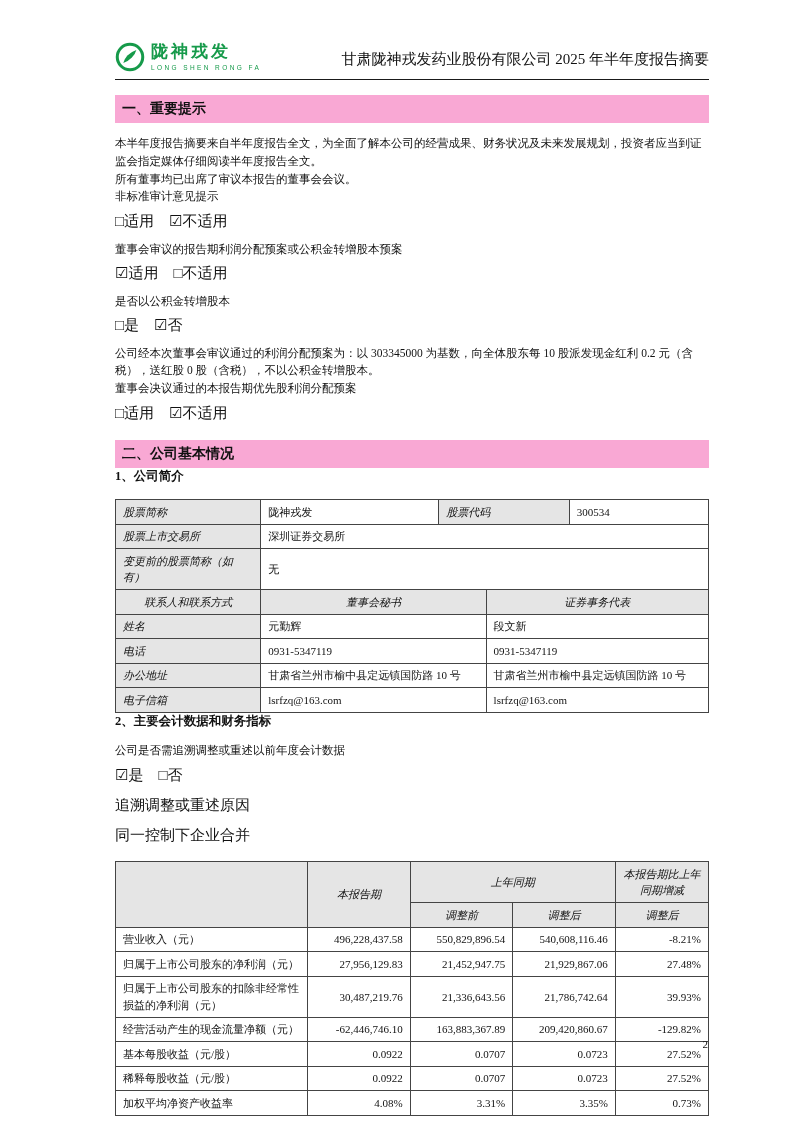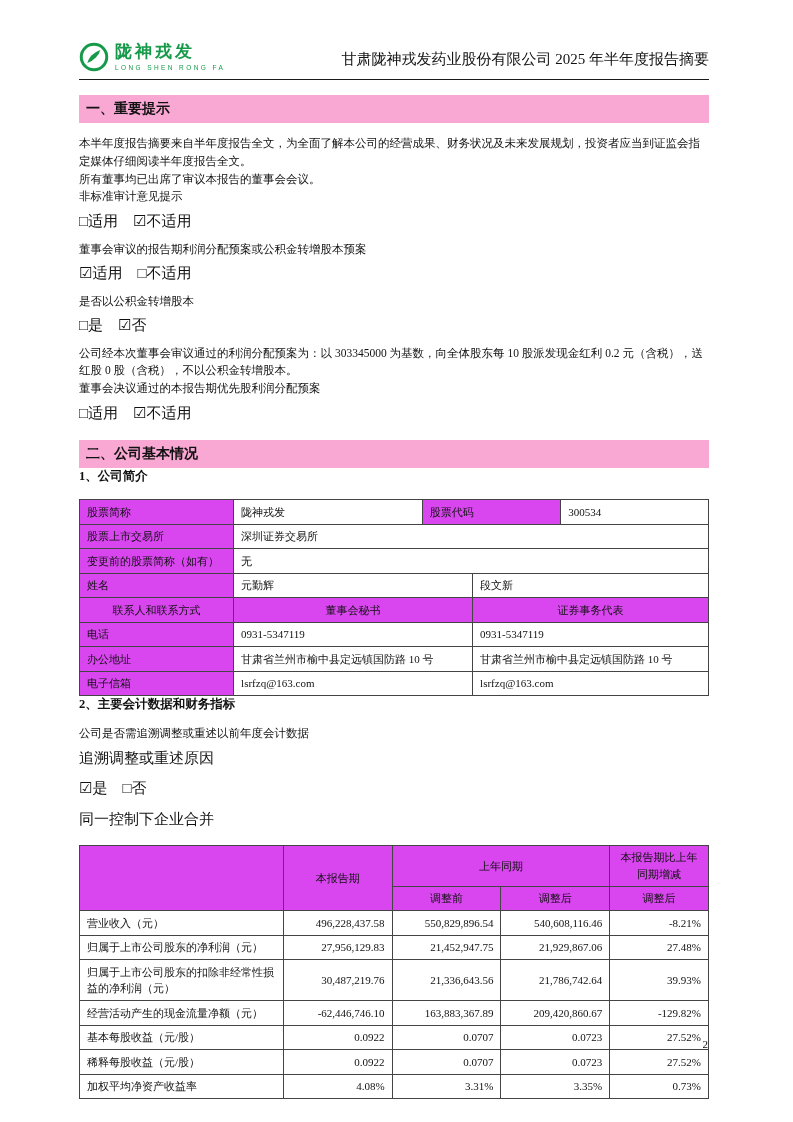--- a/index.html
+++ b/index.html
@@ -2,41 +2,41 @@
 <html><head>
 <meta charset="utf-8">
 <style>
   * { margin:0; padding:0; box-sizing:border-box; }
   html,body { background:#ffffff; }
   body {
     width:793px; height:1122px;
     font-family:"Liberation Serif","DejaVu Serif",serif;
     color:#111111;
   }
-  .page { width:787px; height:1122px; padding:42px 78px 0 79px; position:relative; overflow:hidden; background:#ffffff; }
+  .page { width:787px; height:1122px; padding:42px 78px 0 115px; position:relative; overflow:hidden; background:#ffffff; }
 
   
   .doc-header { display:flex; justify-content:space-between; align-items:flex-end; padding-bottom:7px; border-bottom:1.5px solid #1a1a1a; }
   .logo { display:flex; align-items:center; gap:6px; }
   .logo-icon { width:30px; height:30px; flex:0 0 auto; }
   .logo-cn { color:#169a4a; font-size:17px; font-weight:bold; letter-spacing:3px; line-height:1.1; font-family:"Liberation Sans","DejaVu Sans",sans-serif; }
   .logo-en { color:#169a4a; font-size:6.5px; letter-spacing:2.4px; margin-top:2px; font-family:"Liberation Sans","DejaVu Sans",sans-serif; }
   .doc-title { font-size:15px; padding-bottom:3px; }
 
   
   .section-bar { background:#f9a8d4; font-weight:bold; font-size:14px; padding:5px 7px; margin-top:15px; }
   .body-block { margin-top:12px; }
   .para { font-size:11.5px; line-height:1.55; }
   .check { font-size:15px; line-height:1.55; margin:4px 0 7px; }
   .sub-title { font-size:12.5px; font-weight:bold; }
 
   
   table { width:100%; border-collapse:collapse; table-layout:fixed; font-size:11px; margin-top:14px; }
   td { border:1px solid #444; padding:3.5px 7px; line-height:1.5; vertical-align:middle; text-align:left; }
-  .gray { background:#d946ef; }
+  .gray { background:#e5e5e5;font-style:italic; }
   .center { text-align:center; }
   .right { text-align:right;margin-top:44px; }
 
   .page-num { position:absolute; right:79px; top:1038px; font-size:11px; }
 </style>
 </head>
 <body>
 
 <div class="page">
 
@@ -90,30 +90,30 @@
     </tr>
     <tr>
       <td class="gray">股票上市交易所</td>
       <td colspan="4">深圳证券交易所</td>
     </tr>
     <tr>
       <td class="gray">变更前的股票简称（如有）</td>
       <td colspan="4">无</td>
     </tr>
     <tr>
+      <td class="gray center">联系人和联系方式</td>
+      <td class="gray center" colspan="2">董事会秘书</td>
+      <td class="gray center" colspan="2">证券事务代表</td>
+    </tr>
+    <tr>
       <td class="gray">姓名</td>
       <td colspan="2">元勤辉</td>
       <td colspan="2">段文新</td>
     </tr>
     <tr>
-      <td class="gray center">联系人和联系方式</td>
-      <td class="gray center" colspan="2">董事会秘书</td>
-      <td class="gray center" colspan="2">证券事务代表</td>
-    </tr>
-    <tr>
       <td class="gray">电话</td>
       <td colspan="2">0931-5347119</td>
       <td colspan="2">0931-5347119</td>
     </tr>
     <tr>
       <td class="gray">办公地址</td>
       <td colspan="2">甘肃省兰州市榆中县定远镇国防路 10 号</td>
       <td colspan="2">甘肃省兰州市榆中县定远镇国防路 10 号</td>
     </tr>
     <tr>
@@ -121,22 +121,22 @@
       <td colspan="2">lsrfzq@163.com</td>
       <td colspan="2">lsrfzq@163.com</td>
     </tr>
   </tbody>
     </table>
 
   <div class="sub-title">2、主要会计数据和财务指标</div>
 
   <div class="body-block">
     <p class="para">公司是否需追溯调整或重述以前年度会计数据</p>
+    <p class="check">☑是　□否</p>
     <p class="check">追溯调整或重述原因</p>
-    <p class="check">☑是　□否</p>
     <p class="check">同一控制下企业合并</p>
   </div>
 
   <table>
     <colgroup>
       <col style="width:32.4%">
         <col style="width:17.3%">
         <col style="width:17.3%">
         <col style="width:17.3%">
         <col style="width:15.7%">

